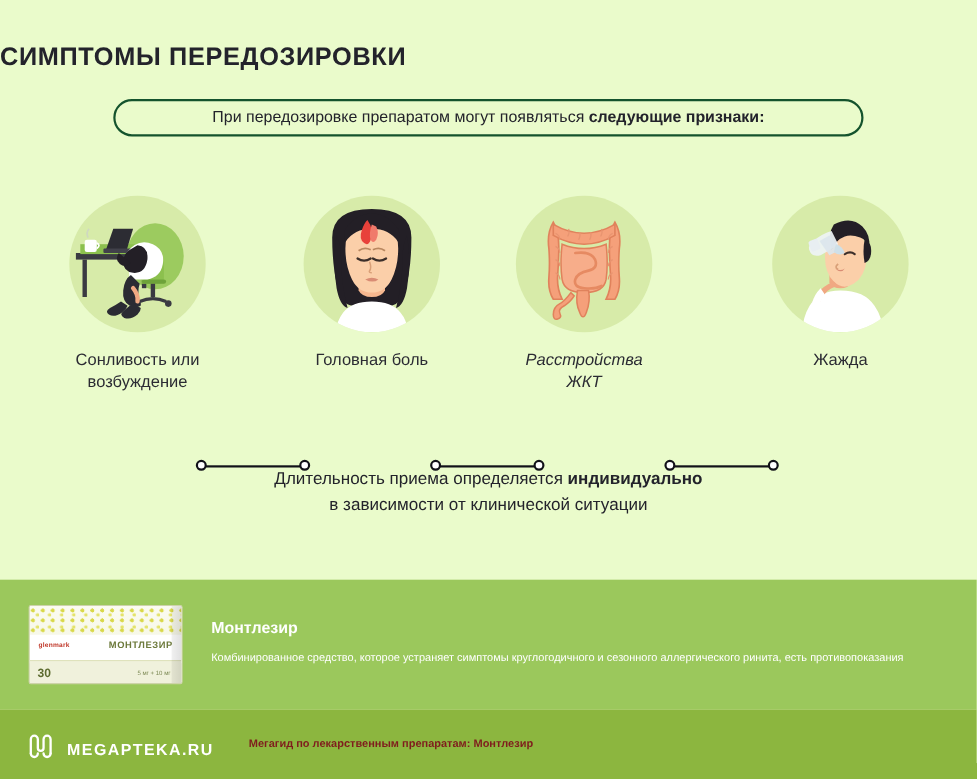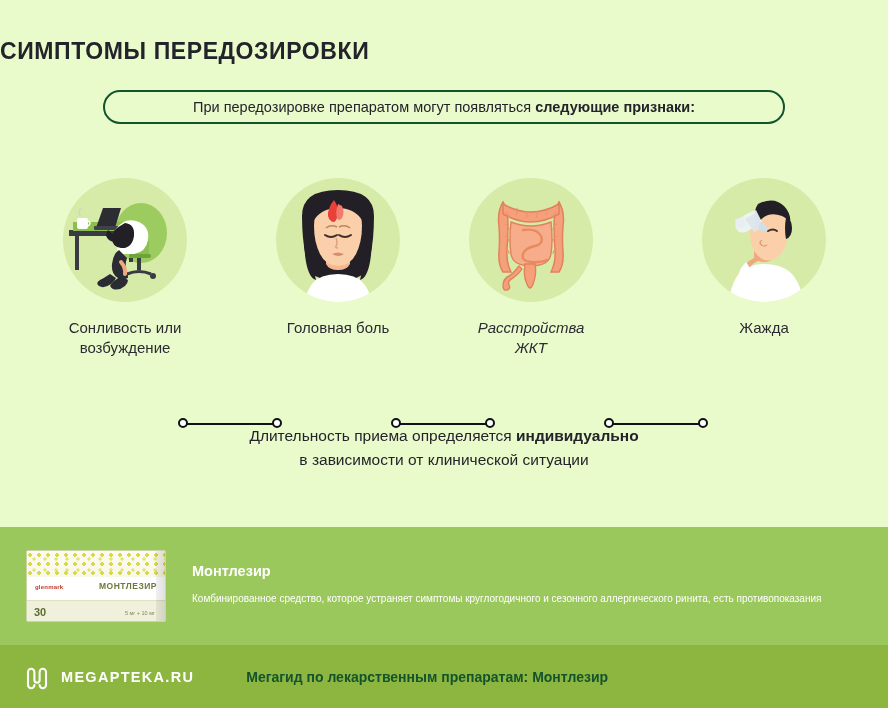--- a/index.html
+++ b/index.html
@@ -244,38 +244,38 @@
     top: 645px;
     width: 888px;
     height: 63px;
     background: #8cb63f;
     display: flex;
     align-items: center;
   }
   .footer-logo {
     margin-left: 24px;
     display: flex;
-    align-items: center;
+    align-items: flex-end;
   }
   .logo-mark {
     width: 26px;
     height: 26px;
     flex: none;
   }
   .logo-word {
     margin-left: 11px;
     color: #ffffff;
     font-size: 14.5px;
     font-weight: bold;
     letter-spacing: 1.3px;
   }
   .footer-caption {
-    margin-left: 52px;
-    color: #14532d;
-    font-size: 14px;
+    margin-left: 32px;
+    color: #7f1d1d;
+    font-size: 10px;
     font-weight: bold;
   }
 </style>
 </head>
 <body>
 
 <div id="page">
 
   <div class="title">СИМПТОМЫ ПЕРЕДОЗИРОВКИ</div>
 

